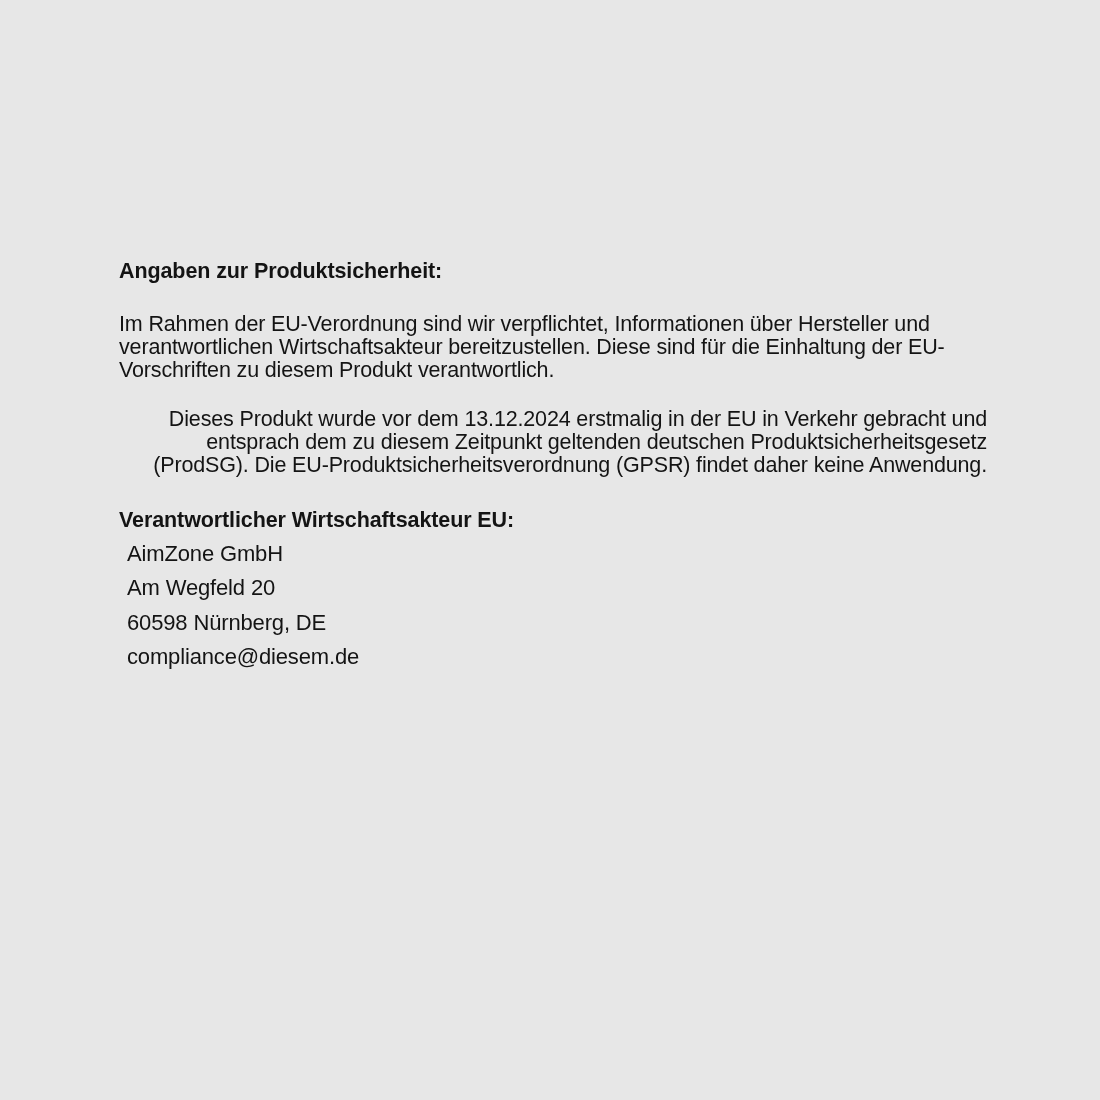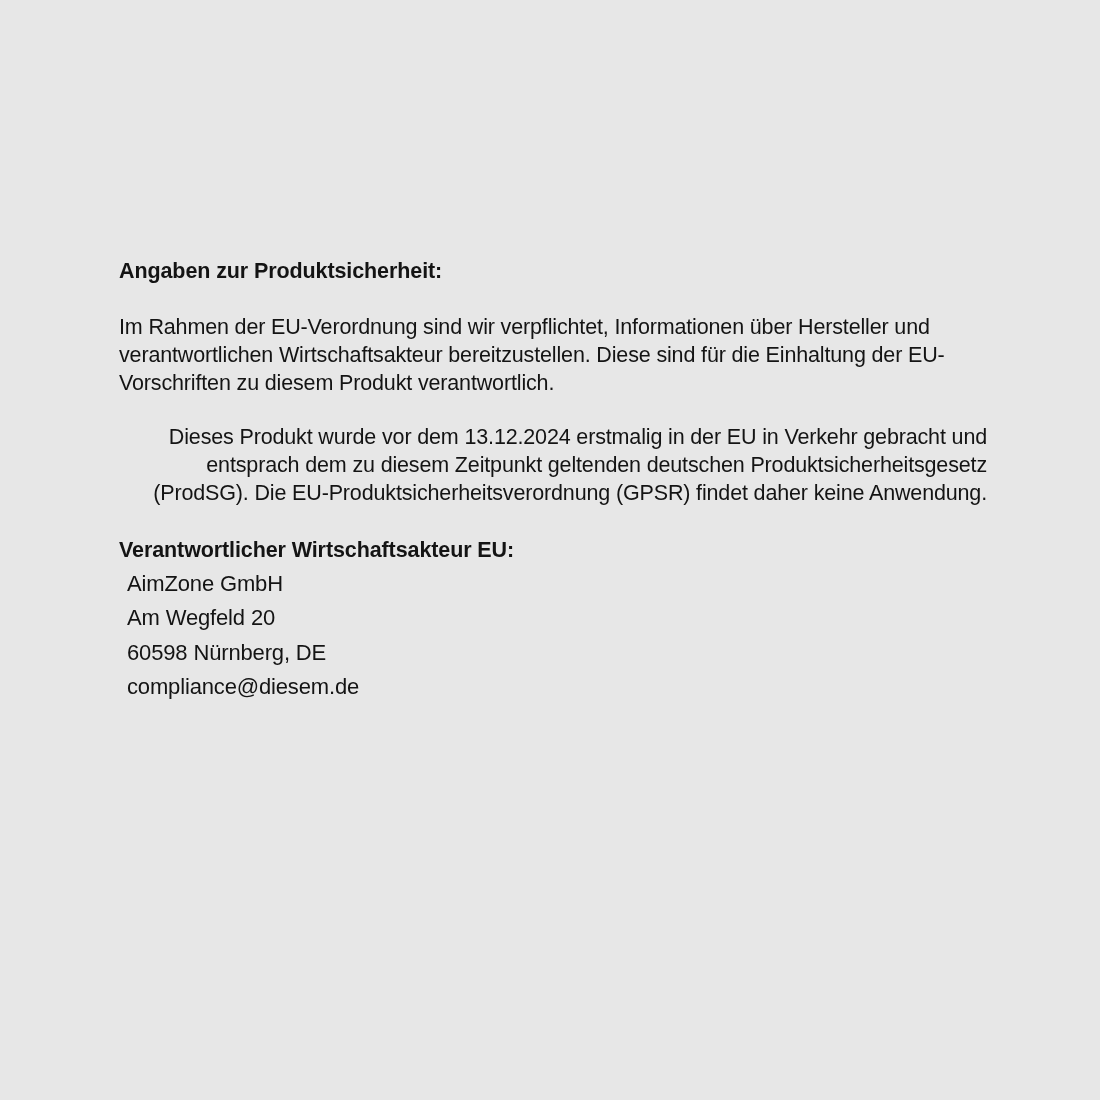--- a/index.html
+++ b/index.html
@@ -35,21 +35,21 @@
     font-size: 21.5px;
     font-weight: bold;
     letter-spacing: -0.1px;
     line-height: 1.3;
     margin: 0 0 27px 0;
   }
 
   .para {
     font-size: 21.5px;
     font-weight: normal;
-    line-height: 28px;
+    line-height: 23px;
     letter-spacing: -0.15px;
     margin: 0 0 26px 0;
     max-width: 868px;
   }
 
   .para.second {
     margin-bottom: 30px;
     text-align: right;
   }
 

